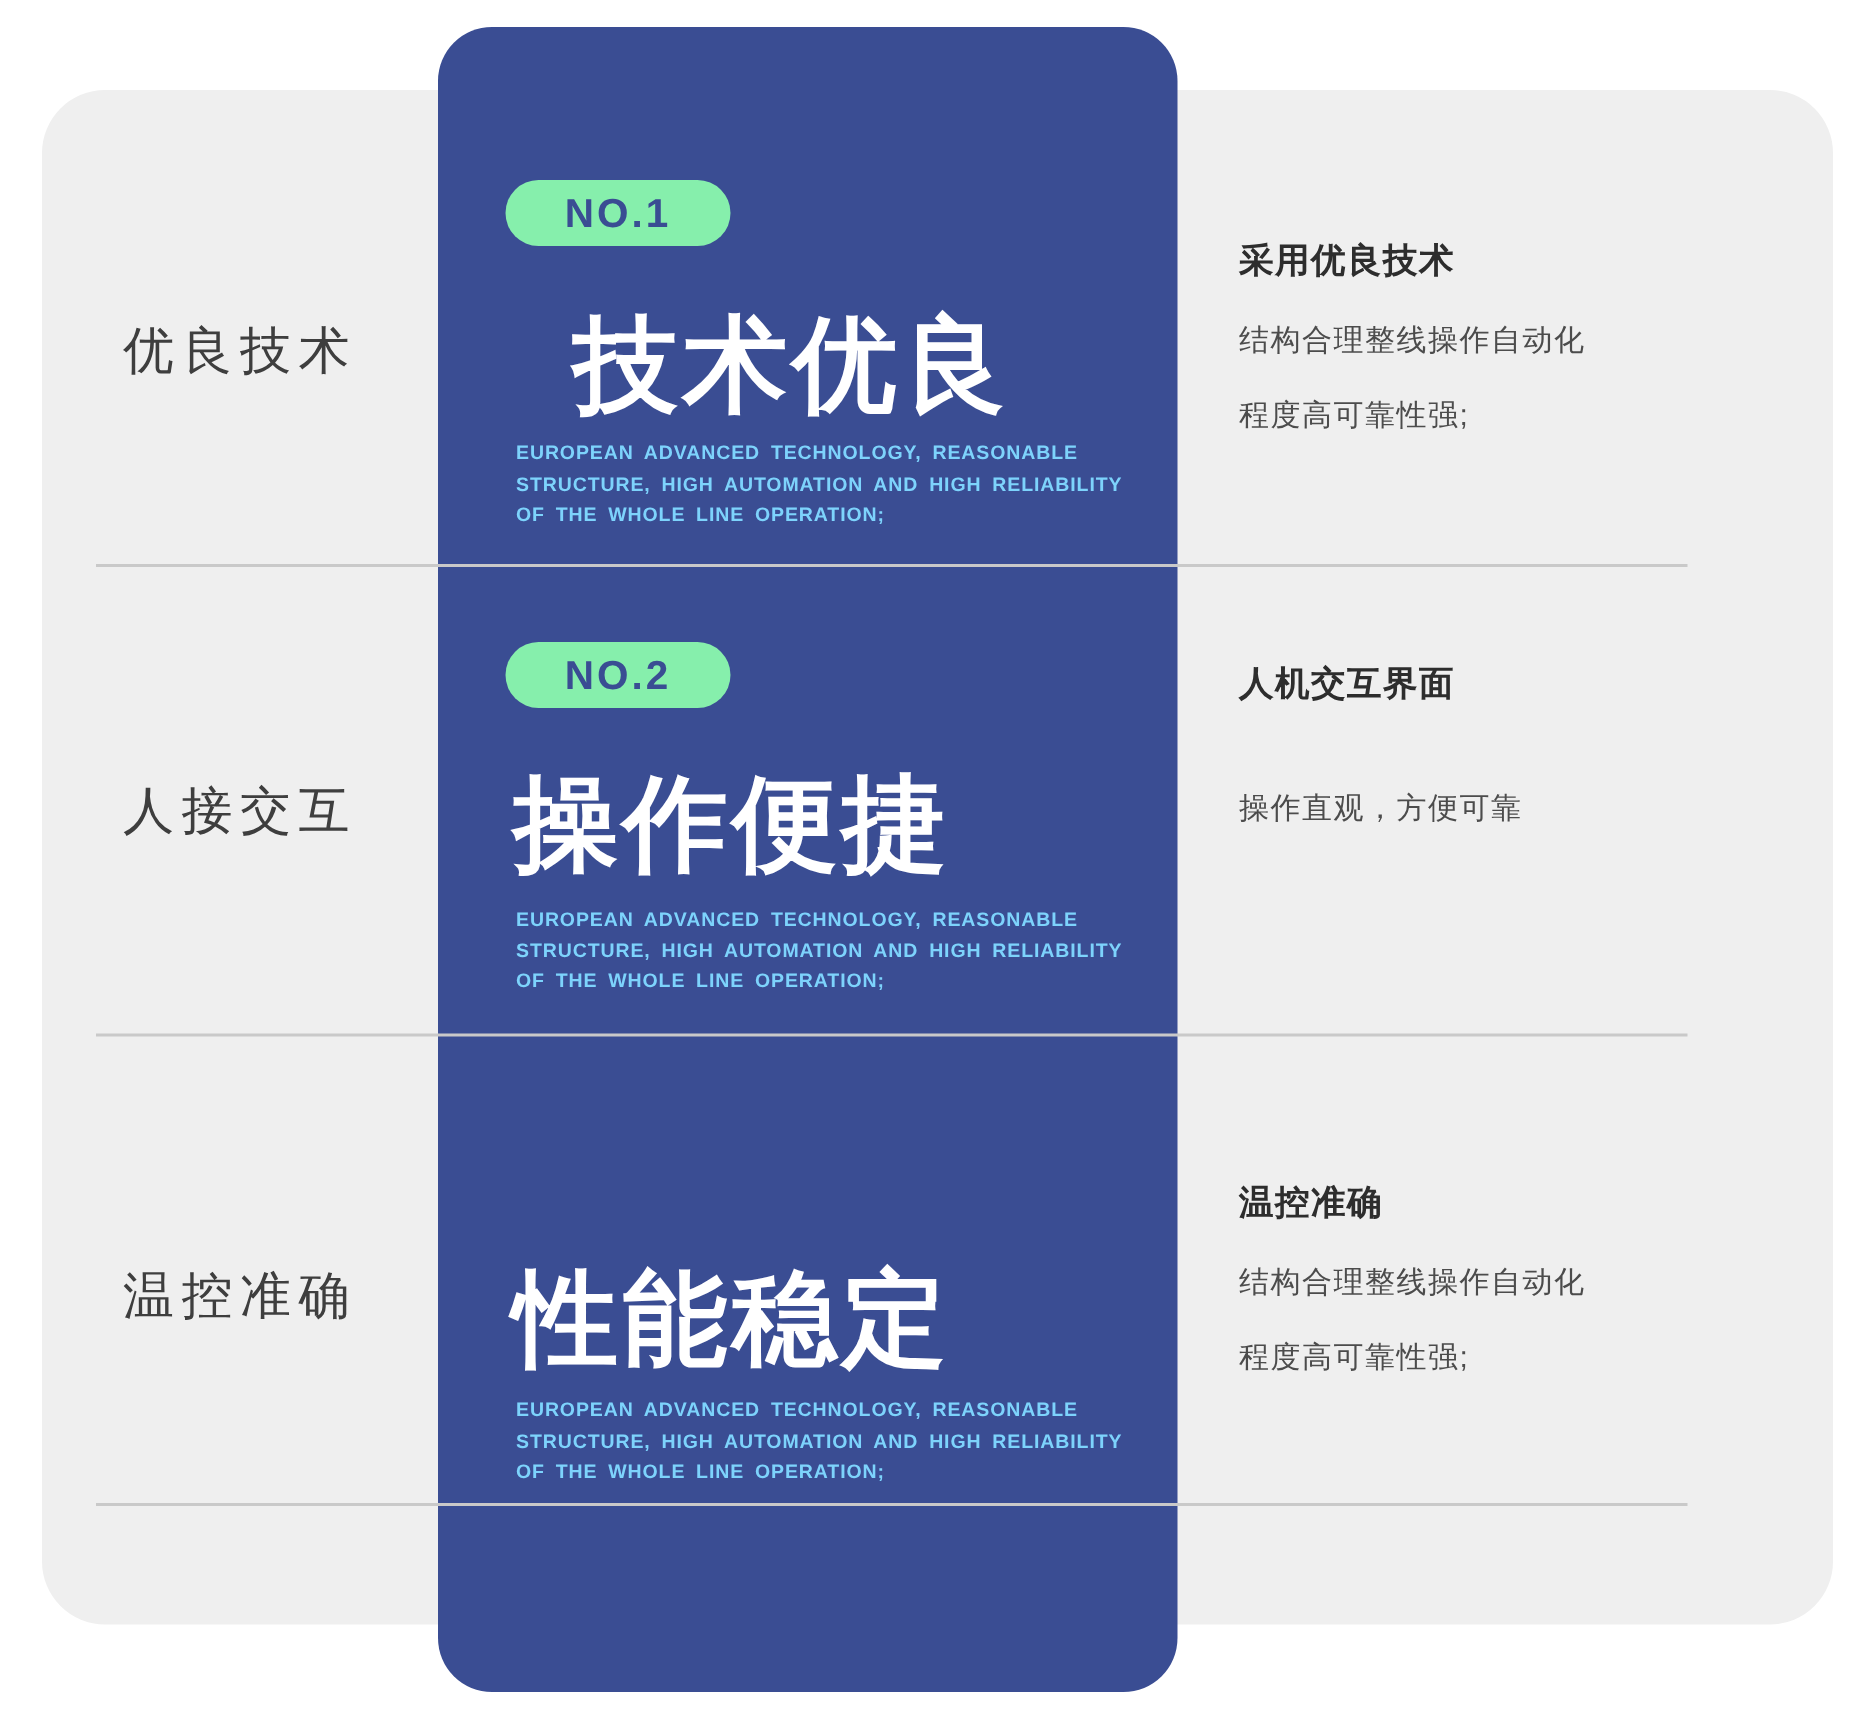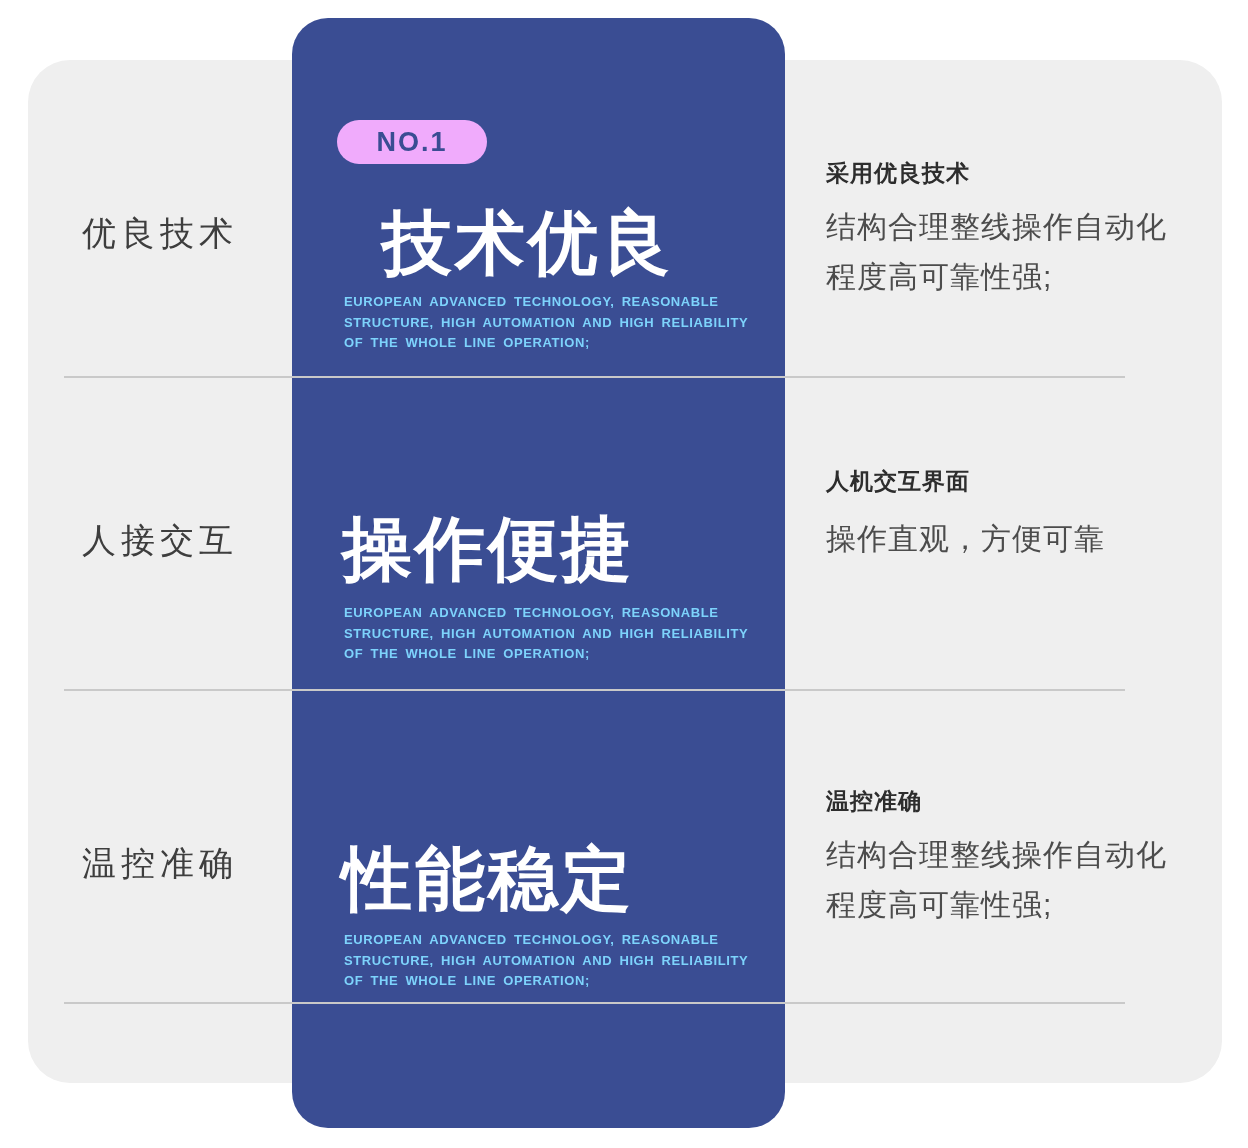--- a/index.html
+++ b/index.html
@@ -41,21 +41,21 @@
     text-align: center; font-size: 34px; color: #3e3e3e;
     letter-spacing: 5px; z-index: 2;
   }
   .l1 { top: 211px; }
   .l2 { top: 518px; }
   .l3 { top: 841px; }
 
   
   .badge {
     position: absolute; left: 45px; width: 150px; height: 44px;
-    background: #f0abfc; border-radius: 24px;
+    background: #86efac; border-radius: 24px;
     display: flex; align-items: center; justify-content: center;
     color: #3a4d93; font-weight: 800; font-size: 27px; letter-spacing: 2px;
   }
   .b1 { top: 102px; }
   .b2 { top: 410px; }
   .b3 { top: 737px; }
 
   
   .card-title {
     position: absolute; left: 50px;
@@ -76,26 +76,26 @@
   .c2 { top: 585px; }
   .c3 { top: 912px; }
 
   
   .right-title {
     position: absolute; left: 826px; width: 400px;
     font-size: 23px; font-weight: 600; color: #2d2d2d;
     letter-spacing: 1px; z-index: 2; white-space: nowrap;
   }
   .rt1 { top: 158px; }
-  .rt2 { top: 466px; }
+  .rt2 { top: 440px; }
   .rt3 { top: 786px; }
 
   .right-body {
     position: absolute; left: 826px; width: 400px;
-    font-size: 30px; line-height: 50px; font-weight: 400;
+    font-size: 20px; line-height: 50px; font-weight: 400;
     color: #4c4c4c; letter-spacing: 1px; z-index: 2; white-space: nowrap;
   }
   .rb1 { top: 202px; }
   .rb2 { top: 514px; }
   .rb3 { top: 830px; }
 </style>
 </head>
 <body>
 
 <div class="canvas">
@@ -104,20 +104,21 @@
 
   <div class="blue-card">
     <div class="badge b1">NO.1</div>
     <div class="card-title t1">技术优良</div>
     <div class="card-caption c1">
       <div>EUROPEAN ADVANCED TECHNOLOGY, REASONABLE</div>
       <div>STRUCTURE, HIGH AUTOMATION AND HIGH RELIABILITY</div>
       <div>OF THE WHOLE LINE OPERATION;</div>
     </div>
 
+    <div class="badge b2">NO.2</div>
     <div class="card-title t2">操作便捷</div>
     <div class="card-caption c2">
       <div>EUROPEAN ADVANCED TECHNOLOGY, REASONABLE</div>
       <div>STRUCTURE, HIGH AUTOMATION AND HIGH RELIABILITY</div>
       <div>OF THE WHOLE LINE OPERATION;</div>
     </div>
 
     <div class="card-title t3">性能稳定</div>
     <div class="card-caption c3">
       <div>EUROPEAN ADVANCED TECHNOLOGY, REASONABLE</div>

